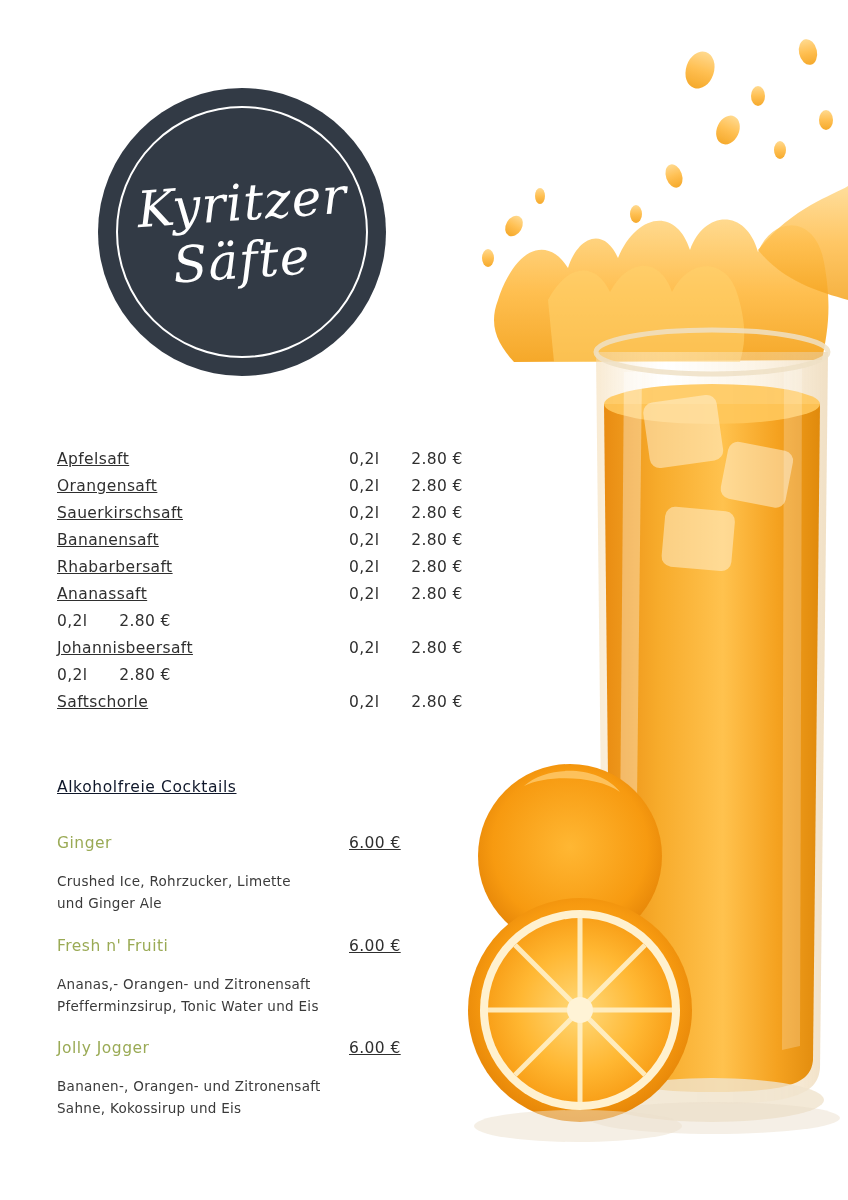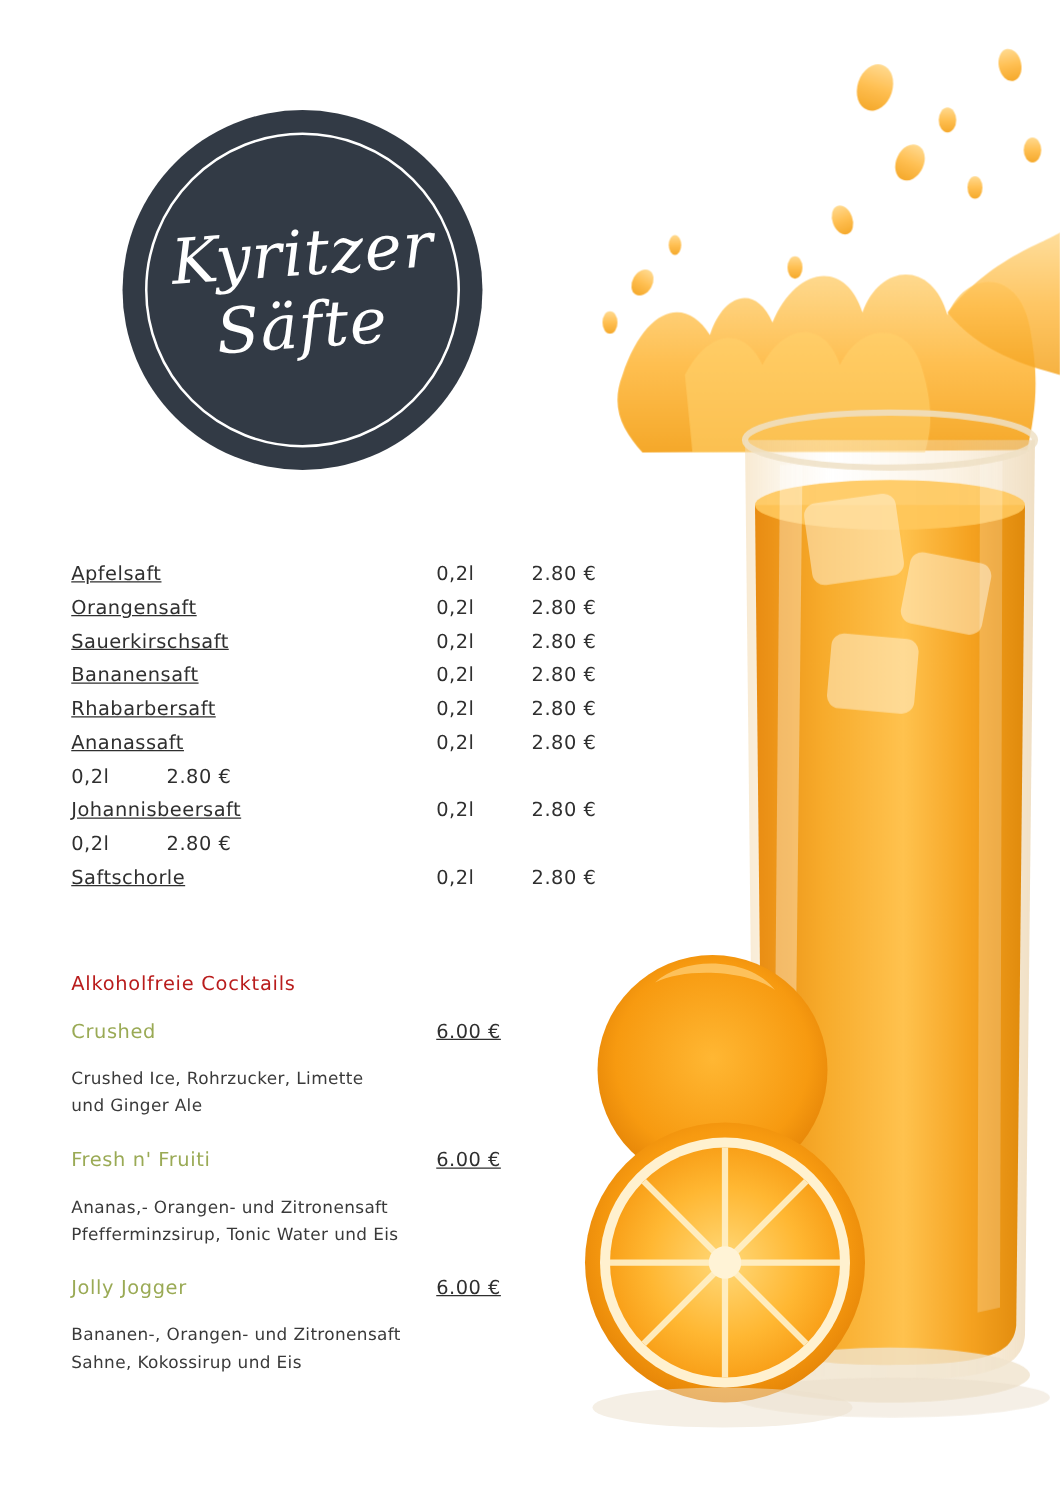--- a/index.html
+++ b/index.html
@@ -100,35 +100,36 @@
     width: 292px;
     white-space: nowrap;
     text-decoration: underline;
   }
   .juice-size {
     width: 48px;
     text-align: left;
   }
   .juice-price {
     width: 80px;
-    text-align: right;
+    text-align: center;
   }
 
   
   .cocktails {
     position: absolute;
     left: 57px;
     top: 778px;
     width: 420px;
   }
   .section-title {
     font-size: 15.5px;
-    color: #b91c1c;
+    color: #0f172a;
     letter-spacing: 0.6px;
-    margin-bottom: 20px;
+    margin-bottom: 38px;
+    text-decoration: underline;
   }
   .cocktail {
     margin-bottom: 22px;
   }
   .cocktail-head {
     display: flex;
     align-items: baseline;
   }
   .cocktail-name {
     width: 292px;
@@ -321,21 +322,21 @@
       <span class="juice-size">0,2l</span>
       <span class="juice-price">2.80 €</span>
     </div>
   </div>
 
   <div class="cocktails">
     <div class="section-title">Alkoholfreie Cocktails</div>
 
     <div class="cocktail">
       <div class="cocktail-head">
-        <span class="cocktail-name">Crushed</span>
+        <span class="cocktail-name">Ginger</span>
         <span class="cocktail-price">6.00 €</span>
       </div>
       <div class="cocktail-desc">
         <div>Crushed Ice, Rohrzucker, Limette</div>
         <div>und Ginger Ale</div>
       </div>
     </div>
 
     <div class="cocktail">
       <div class="cocktail-head">

